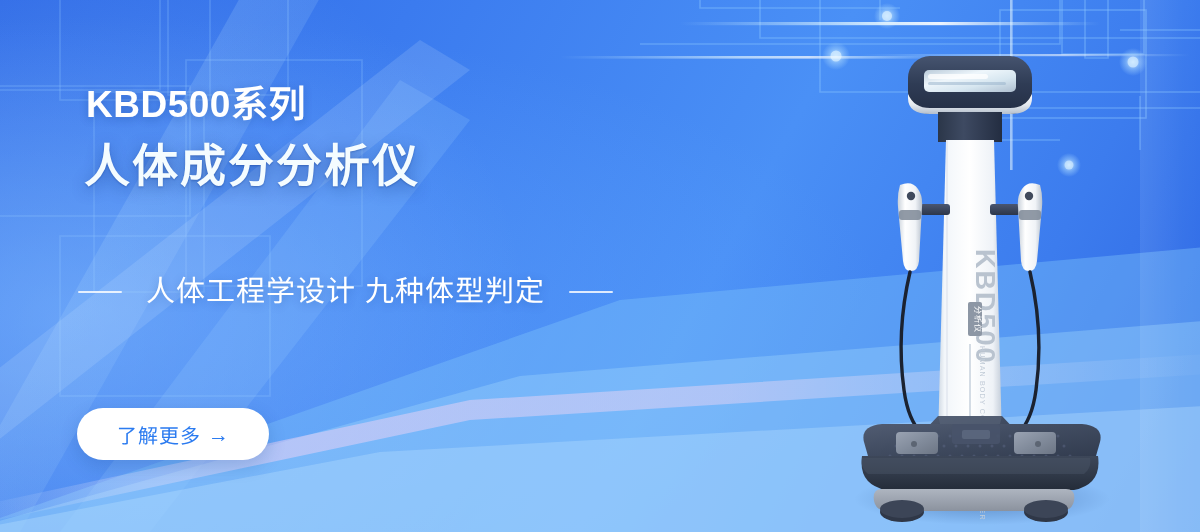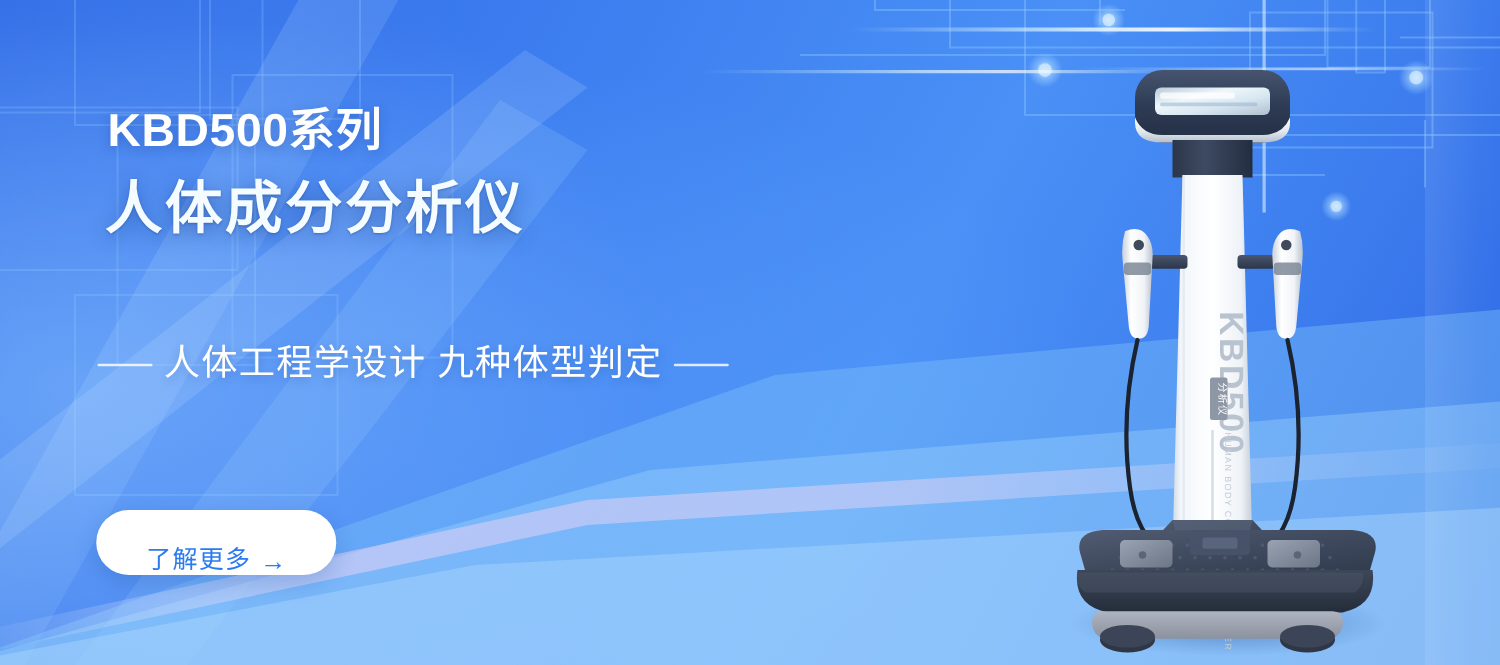--- a/index.html
+++ b/index.html
@@ -39,39 +39,39 @@
     position:absolute; left:84px; top:131px;
     font-size:46px; font-weight:700; line-height:1;
     color:#f4fcff;
     letter-spacing:2px;
     white-space:nowrap;
     text-shadow:0 4px 16px rgba(8,45,125,.45), 0 1px 2px rgba(8,45,125,.35);
   }
 
   .subline{
     position:absolute; left:78px; top:265px;
-    display:flex; align-items:center; gap:9px;
+    display:flex; align-items:center; gap:24px;
     white-space:nowrap;
   }
   .subline .rule{
     width:44px; height:2px; background:rgba(255,255,255,.82);
     border-radius:2px; flex:0 0 auto;
   }
   .subline .sub-text{
     font-size:29px; font-weight:400; color:#ffffff;
     letter-spacing:1px; line-height:1;
     text-shadow:0 2px 8px rgba(10,50,130,.25);
   }
 
   .cta{
     position:absolute; left:77px; top:396px;
     width:192px; height:52px;
     background:#ffffff;
     border:none; border-radius:26px;
-    display:flex; align-items:flex-end; justify-content:center; gap:7px;
+    display:flex; align-items:center; justify-content:center; gap:7px;
     cursor:pointer;
     box-shadow:0 6px 18px rgba(16,58,135,.20);
     font-family:inherit;
   }
   .cta .cta-label{
     font-size:20px; font-weight:500; color:#2b7bf0; letter-spacing:1px;
   }
   .cta .cta-arrow{
     font-size:21px; color:#2b7bf0; line-height:1;
   }

